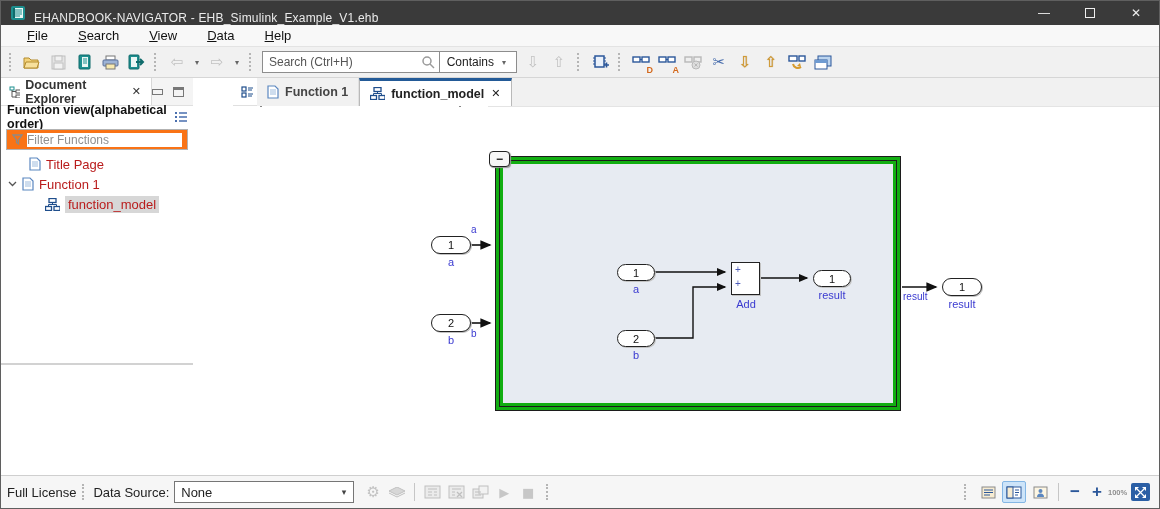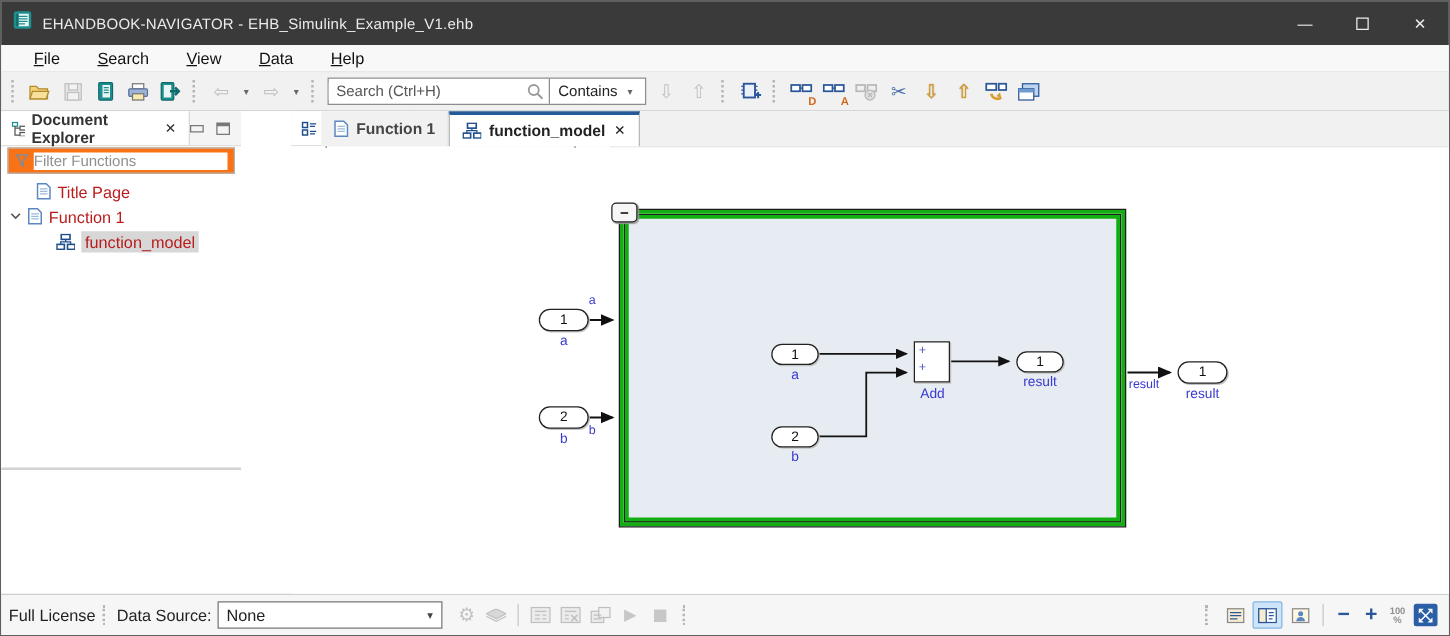--- a/index.html
+++ b/index.html
@@ -1,20 +1,20 @@
 <!DOCTYPE html>
 <html><head>
 <meta charset="utf-8">
 <style>
   * { margin:0; padding:0; box-sizing:border-box; }
   html,body { width:1160px; height:509px; font-family:"Liberation Sans","DejaVu Sans",sans-serif; background:#ffffff; overflow:hidden; }
   .window { width:1160px; height:509px; border:1px solid #5f5f5f; display:flex; flex-direction:column; background:#f1f1f1; }
 
   
-  .titlebar { height:35px; background:#3a3a3a; display:flex; align-items:center; color:#eaeaea; flex:0 0 auto; }
+  .titlebar { height:24px; background:#3a3a3a; display:flex; align-items:flex-end; color:#eaeaea; flex:0 0 auto; }
   .titlebar .app-ico { margin:0 8px 0 9px; }
   .titlebar .title { font-size:12px; letter-spacing:.2px; }
   .win-controls { margin-left:auto; display:flex; height:100%; }
   .win-btn { width:46px; height:100%; display:flex; align-items:center; justify-content:center; color:#eee; font-size:12px; }
   .max-glyph { width:10px; height:10px; border:1px solid #eee; display:inline-block; }
 
   
   .menubar { height:22px; background:#f8f8f8; display:flex; align-items:center; padding-left:6px; gap:2px; font-size:13px; color:#111; border-bottom:1px solid #e3e3e3; flex:0 0 auto; }
   .menu-item { padding:2px 8px;margin-left:12px; }
   .menu-item .mn { text-decoration:underline; }
@@ -82,21 +82,21 @@
   .sb-handle { width:5px; height:16px; border-left:2px dotted #b5b5b5; margin:0 6px; }
   .sb-sep { width:1px; height:18px; background:#c6c6c6; margin:0 5px; }
   .combo { width:180px; height:22px; border:1px solid #767676; background:#fff; display:flex; align-items:center; font-size:13px; padding-left:6px; margin-left:5px; }
   .combo .caret { margin-left:auto; padding:0 7px; font-size:9px; color:#444; }
   .sb-ico { width:22px; height:22px; display:flex; align-items:center; justify-content:center; margin:0 1px; border-radius:2px; }
   .sb-ico.disabled { opacity:.5; }
   .sb-right { margin-left:auto; display:flex; align-items:center; }
   .view-btn { width:24px; height:22px; display:flex; align-items:center; justify-content:center; border:1px solid transparent; border-radius:2px; margin:0 1px; }
   .view-btn.active { background:#cde4f9; border-color:#84b6e4; }
   .zoom-glyph { color:#2b579a; font-size:17px; font-weight:bold; width:22px; text-align:center; }
-  .pct { display:flex; flex-direction:column; align-items:center; color:#8f8f8f; font-size:7.5px; line-height:7px; font-weight:bold; width:20px; }
+  .pct { display:flex; flex-direction:row; align-items:center; color:#8f8f8f; font-size:7.5px; line-height:7px; font-weight:bold; width:20px; }
   .fit-btn { width:19px; height:18px; background:#2b5fa5; border-radius:2px; display:flex; align-items:center; justify-content:center; margin:0 3px; }
 </style>
 </head>
 <body>
 
 <div class="window">
 
   <div class="titlebar">
     <span class="app-ico">
       <svg width="16" height="16">
@@ -268,20 +268,29 @@
                 <rect x="7" y="9" width="5" height="3" fill="#fff" stroke="#555"></rect>
                 <path d="M3 4 v7 h4 M3 5.5 h4" stroke="#555" fill="none"></path>
               </svg>
             <span>Document Explorer</span>
             <span class="x">✕</span>
           </div>
           <div class="panel-minmax">
             <span class="mm-min"></span>
             <span class="mm-max"></span>
           </div>
+        </div>
+        <div class="func-header">
+          <span>Function view(alphabetical order)</span>
+          <svg width="14" height="12" style="margin-left:auto;">
+              <path d="M4 2h9M4 6h9M4 10h9" stroke="#4a6fae" stroke-width="1.6"></path>
+              <rect x="0" y="1" width="2" height="2" fill="#4a6fae"></rect>
+              <rect x="0" y="5" width="2" height="2" fill="#4a6fae"></rect>
+              <rect x="0" y="9" width="2" height="2" fill="#4a6fae"></rect>
+            </svg>
         </div>
         <div class="filter-box">
           <svg width="11" height="11">
               <path d="M1 1 h9 l-3.5 5 v4 l-2 -1.5 v-2.5 z" fill="none" stroke="#8a8a8a" stroke-width="1.3"></path>
             </svg>
           <input type="text" placeholder="Filter Functions" style="">
         </div>
         <div class="tree">
           <div class="tree-row" style="padding-left:28px;">
             <svg width="12" height="14">

